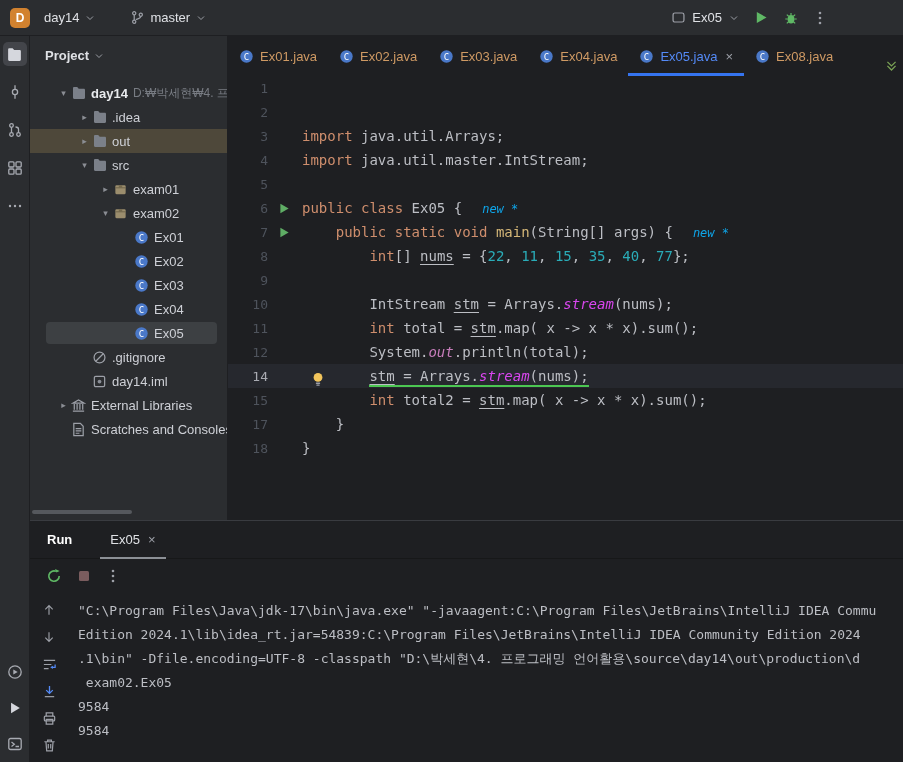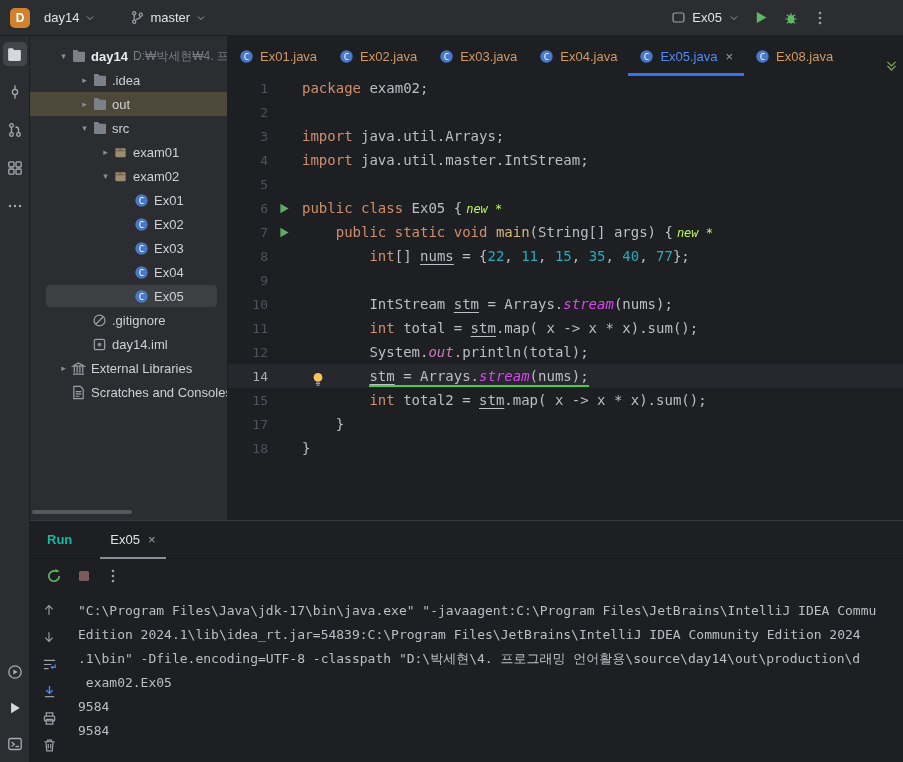--- a/index.html
+++ b/index.html
@@ -69,28 +69,28 @@
   .gicon{width:32px;flex:none;display:flex;justify-content:center;align-items:center;}
   .codearea{flex:1;position:relative;white-space:pre;padding-left:2px;}
   .bulb{position:absolute;left:12px;top:4px;}
   .tk-k{color:#cf8e6d;}
   .tk-n{color:#2aacb8;}
   .tk-m{color:#d5b778;}
   .tk-sm{color:#d946ef;font-style:italic;}
   .tk-sf{color:#c77dbb;font-style:italic;}
   .tk-v{text-decoration:underline;text-underline-offset:3px;}
   .tk-d{}
-  .tk-i{color:#bef264;font-style:italic;font-size:12px;margin-left:4px;}
+  .tk-i{color:#0ea5e9;font-style:italic;font-size:12px;margin-left:20px;}
   .mu{border-bottom:2px solid #4cc752;padding-bottom:1px;}
   
   .runpanel{position:absolute;left:30px;top:520px;right:0;bottom:0;background:#1e1f22;
     border-top:1px solid #393b40;box-sizing:border-box;display:flex;flex-direction:column;}
   .rp-header{height:37px;flex:none;display:flex;align-items:stretch;padding-left:17px;
     border-bottom:1px solid #171819;}
-  .rp-title{display:flex;align-items:center;font-weight:600;color:#14b8a6;margin-right:28px;}
+  .rp-title{display:flex;align-items:center;font-weight:600;color:#ffffff;margin-right:28px;}
   .rp-tab{display:flex;align-items:center;gap:8px;padding:0 10px;color:#dfe1e5;position:relative;}
   .rp-tab::after{content:'';position:absolute;left:0;right:0;bottom:-1px;height:2px;background:#8c9096;}
   .rp-tab .close{color:#9da0a8;}
   .rp-toolbar{height:34px;flex:none;display:flex;align-items:center;gap:15px;padding-left:16px;}
   .rp-body{flex:1;display:flex;overflow:hidden;}
   .console-gutter{width:38px;flex:none;display:flex;flex-direction:column;align-items:center;
     padding-top:6px;gap:5px;}
   .cg-btn{width:22px;height:22px;border-radius:4px;display:flex;align-items:center;justify-content:center;}
   .console-pre{flex:1;margin:0;padding:6px 8px 0 10px;
     font-family:"DejaVu Sans Mono","Liberation Mono",monospace;font-size:13px;line-height:24px;
@@ -215,20 +215,28 @@
       <div class="act-btn">
         <svg width="16" height="16" viewBox="0 0 16 16">
           <rect x="1.8" y="2.5" width="12.4" height="11" rx="1.8" stroke="#a8abb2" stroke-width="1.3" fill="none"></rect>
           <path d="M4.5 6l2.8 2.2L4.5 10.4M8.5 10.5h3.5" stroke="#a8abb2" stroke-width="1.3" fill="none"></path>
         </svg>
       </div>
     </div>
 </div>
 
 <div class="project-panel">
+  <div class="pp-header">
+    <span>Project</span>
+    <span>
+        <svg width="12" height="12" viewBox="0 0 16 16">
+          <path d="M4 6l4 4 4-4" stroke="#9da0a8" stroke-width="1.3" fill="none"></path>
+        </svg>
+      </span>
+  </div>
   <div class="tree" id="tree">
       <div class="tree-row" style="padding-left: 27px;">
         <span class="chev">▾</span>
         <span class="ticon">
           <svg width="16" height="16" viewBox="0 0 16 16">
             <path fill="#7b8089" d="M2 3.2c0-.7.5-1.2 1.2-1.2h3l1.5 1.7h5.1c.7 0 1.2.5 1.2 1.2v7.9c0 .7-.5 1.2-1.2 1.2H3.2c-.7 0-1.2-.5-1.2-1.2V3.2z"></path>
           </svg>
         </span>
         <span class="tlabel bold">day14</span>
         <span class="anno">D:₩박세현₩4. 프</span>
@@ -442,21 +450,20 @@
       <path d="M1 3.4c1.6-1.8 3.1 1.4 4.7-.3C7.3 1.3 8.8 4.5 10.4 2.8M1 7.8c1.6-1.8 3.1 1.4 4.7-.3 1.6-1.8 3.1 1.4 4.7-.3" stroke="#c8b94a" stroke-width="1.3" fill="none"></path>
     </svg>
   </span>
 
 <div class="editor" id="code-lines">
     <div class="line">
       <div class="gutter">
         <span class="lnum">1</span>
         <span class="gicon"></span>
       </div>
-      <div class="codearea"><span class="tk-k">package</span><span class="tk-d"> exam02;</span></div>
     </div>
     <div class="line">
       <div class="gutter">
         <span class="lnum">2</span>
         <span class="gicon"></span>
       </div>
       <div class="codearea"></div>
     </div>
     <div class="line">
       <div class="gutter">

